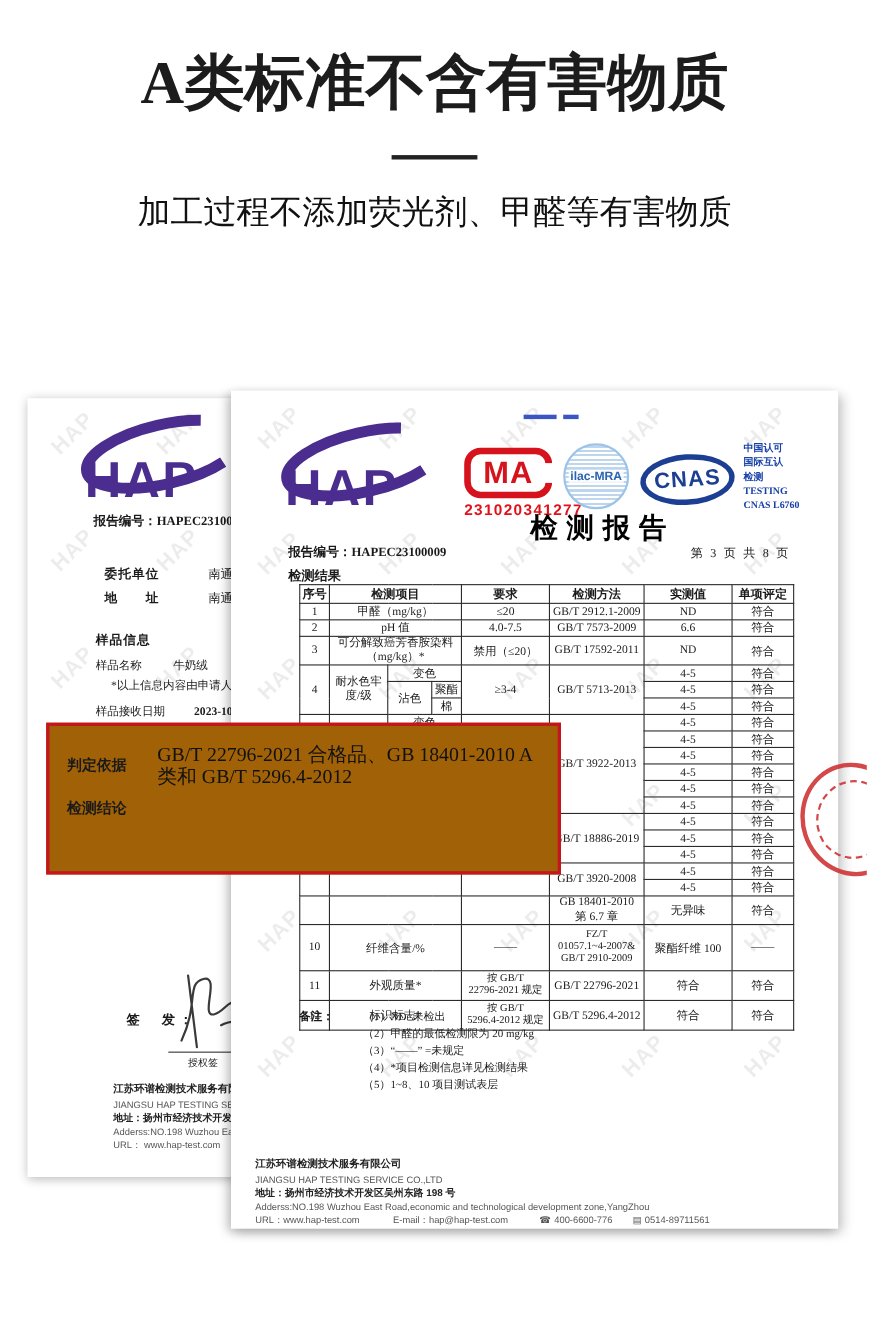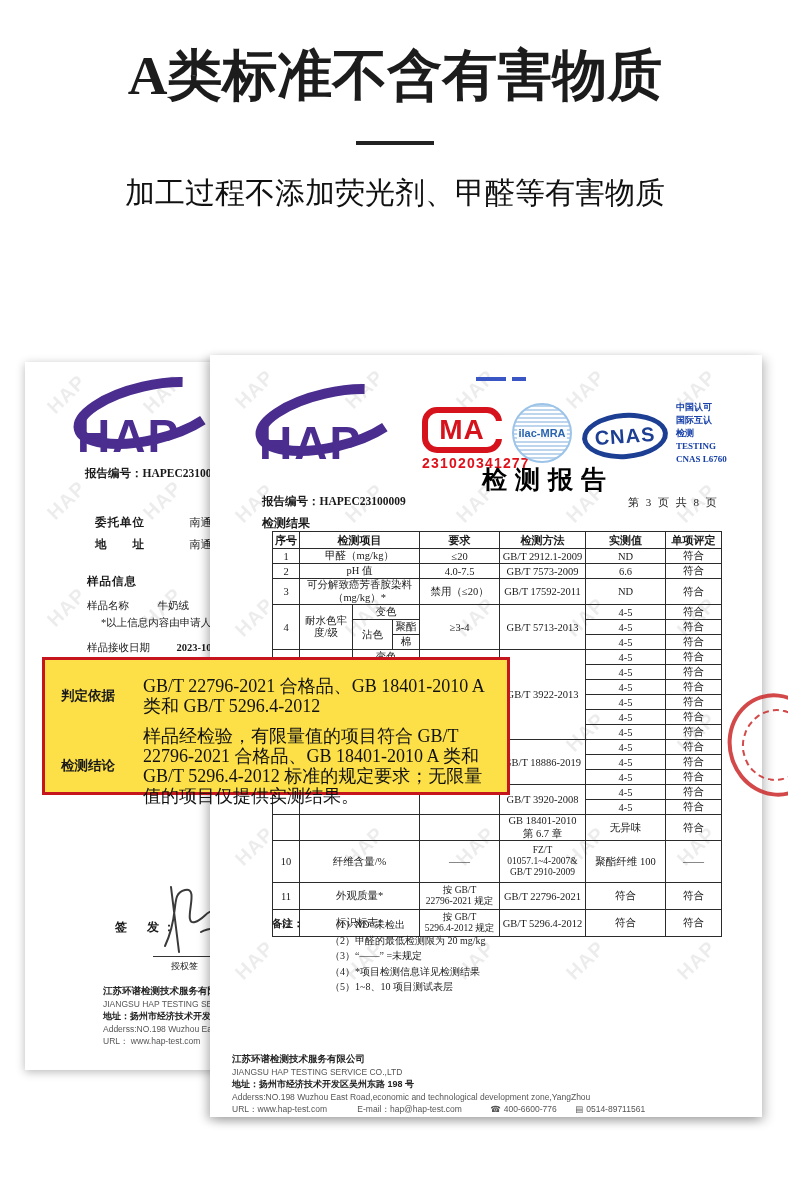--- a/index.html
+++ b/index.html
@@ -69,21 +69,21 @@
     padding:0 2px; overflow:hidden; }
   table.results tr.head td { font-weight:bold; font-size:11px; }
   td.pre { white-space:pre-line; line-height:1.15; }
   td.sm { font-size:9.5px; }
 
   .remarks-label { font-size:10.5px; font-weight:bold; }
   .remark-line { font-size:10px; line-height:15.5px; }
 
   
   .red-box { position:absolute; left:42px; top:302px; width:468px; height:138px;
-    background:#fde047; border:3px solid #c4161c; z-index:3; padding:16px 10px 8px 16px;
+    background:#a16207; border:3px solid #c4161c; z-index:3; padding:16px 10px 8px 16px;
     font-family:"Liberation Serif", serif; }
   .rb-row { display:flex; margin-bottom:10px; }
   .rb-label { width:82px; flex:0 0 82px; font-weight:bold; font-size:13.5px;
     font-family:"Liberation Sans", sans-serif; align-self:center; }
   .rb-text { font-size:18px; line-height:20px; color:#111; }
 
   
   .seal { position:absolute; left:726px; top:332px; width:62px; height:120px;
     overflow:hidden; z-index:4; opacity:.85; }
   .seal-ring { position:absolute; left:2px; top:6px; width:96px; height:104px;
@@ -445,21 +445,20 @@
     </div>
   </div>
 
   <div class="red-box">
     <div class="rb-row">
       <div class="rb-label">判定依据</div>
       <div class="rb-text">GB/T 22796-2021 合格品、GB 18401-2010 A 类和 GB/T 5296.4-2012</div>
     </div>
     <div class="rb-row">
       <div class="rb-label">检测结论</div>
-      <div class="rb-text" style="width:356px;">样品经检验，有限量值的项目符合 GB/T 22796-2021 合格品、GB 18401-2010 A 类和 GB/T 5296.4-2012 标准的规定要求；无限量值的项目仅提供实测结果。</div>
     </div>
   </div>
 
   <div class="seal">
     <div class="seal-ring"></div>
     <div class="seal-ring2"></div>
   </div>
 </div>
 
 </body></html>

